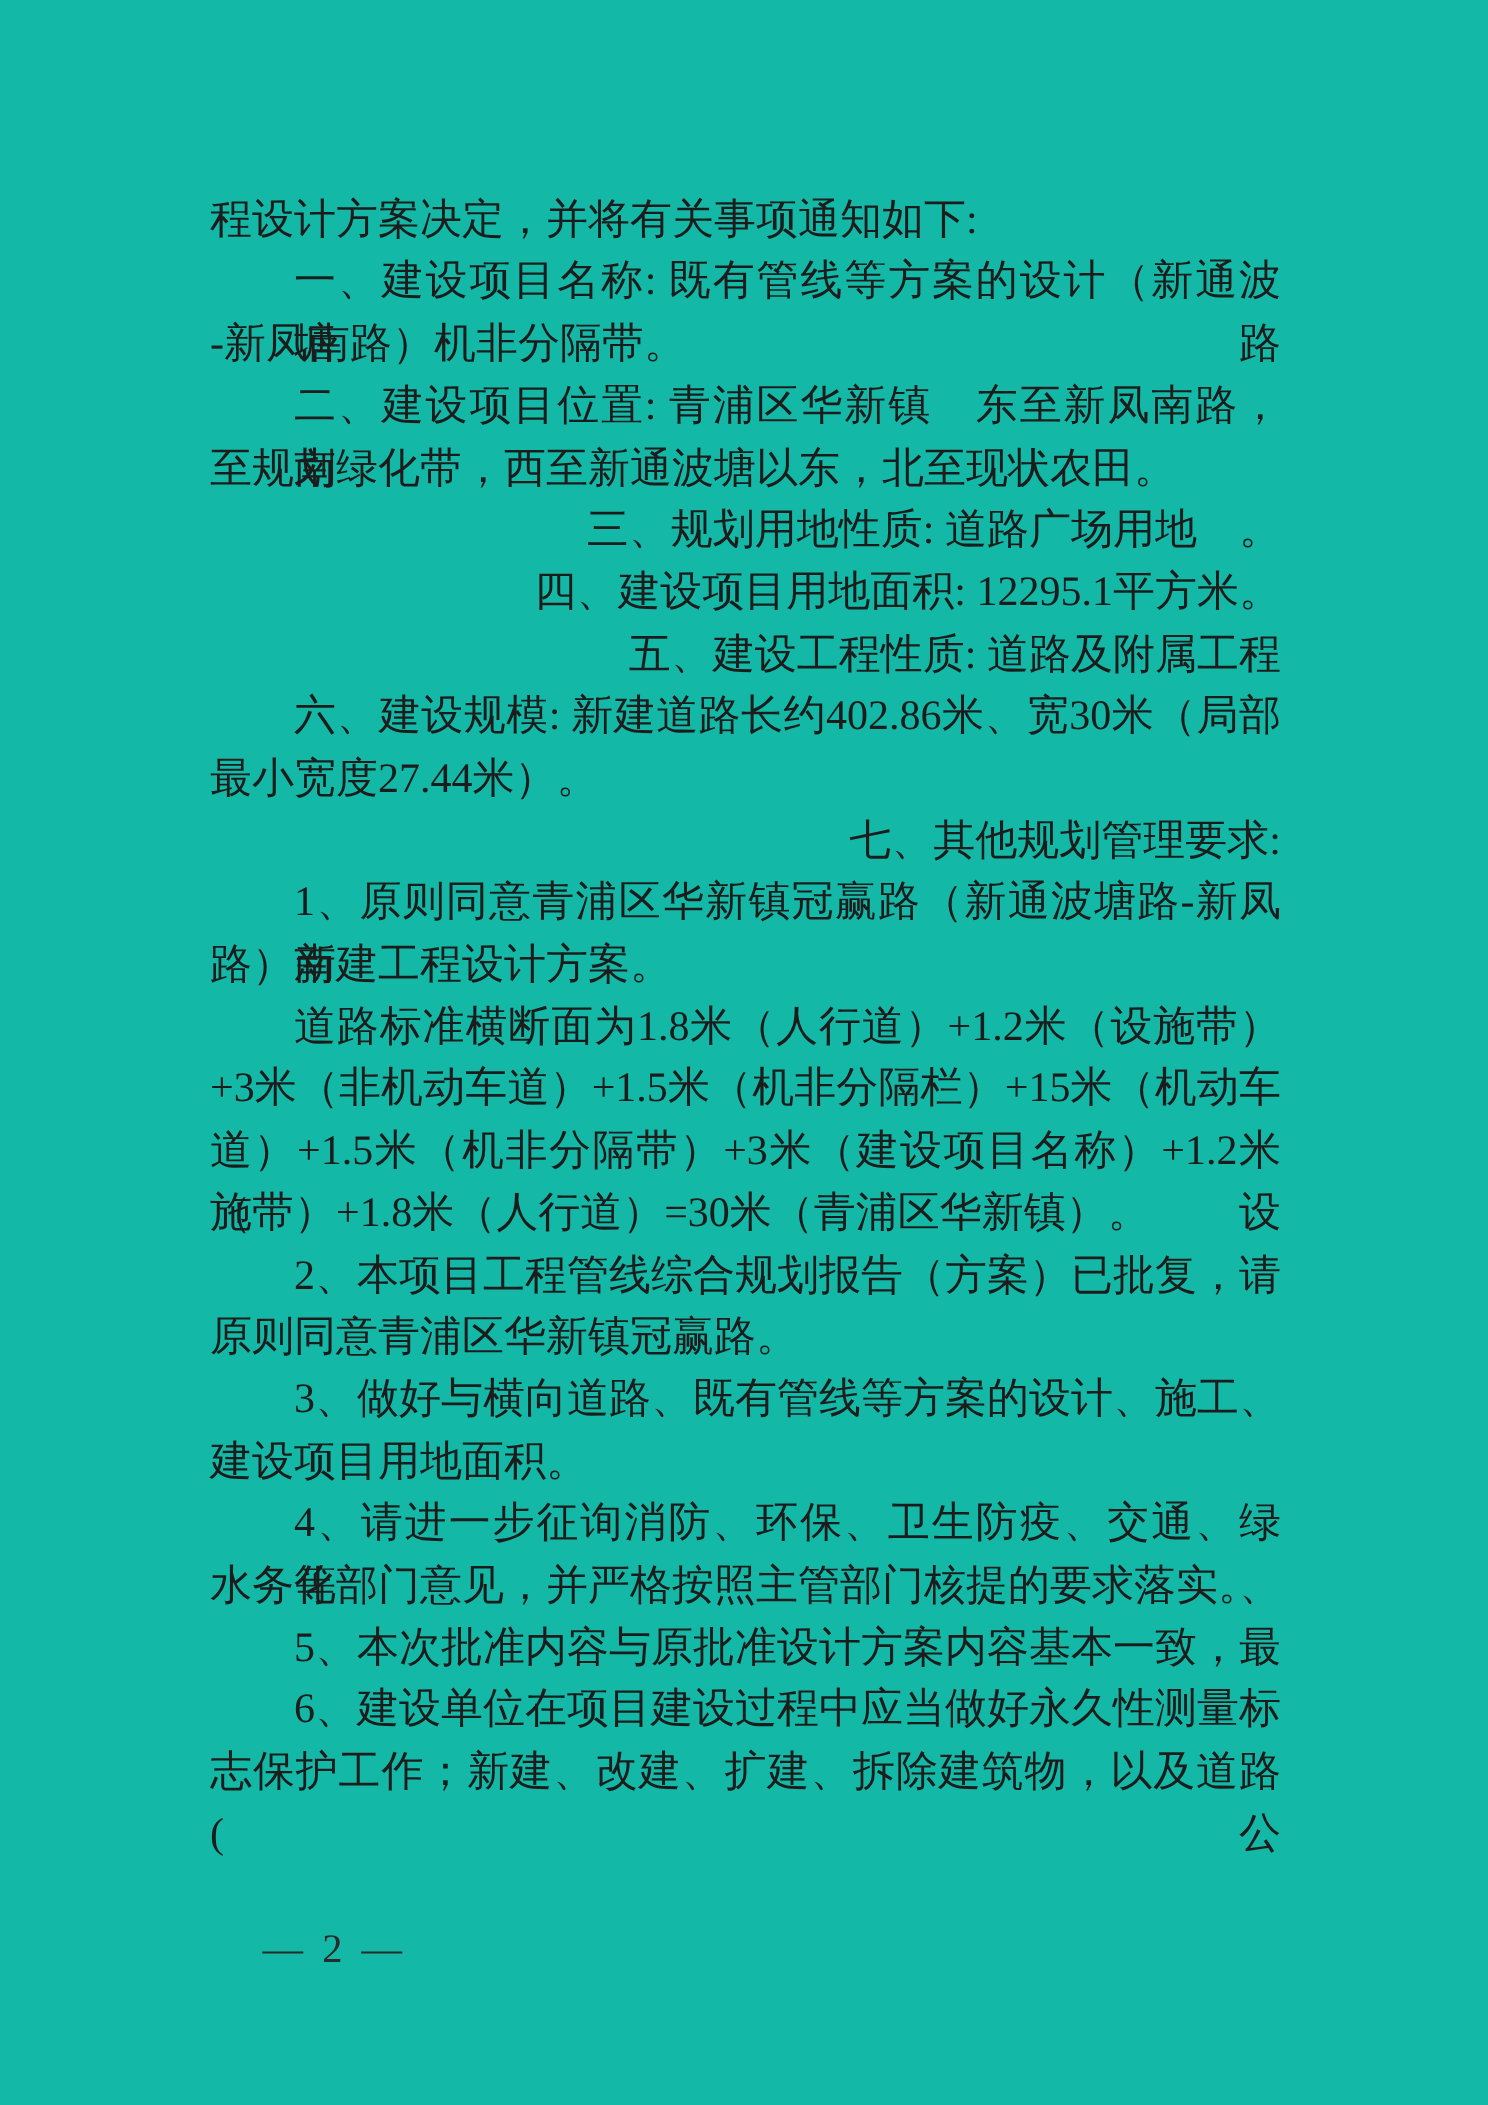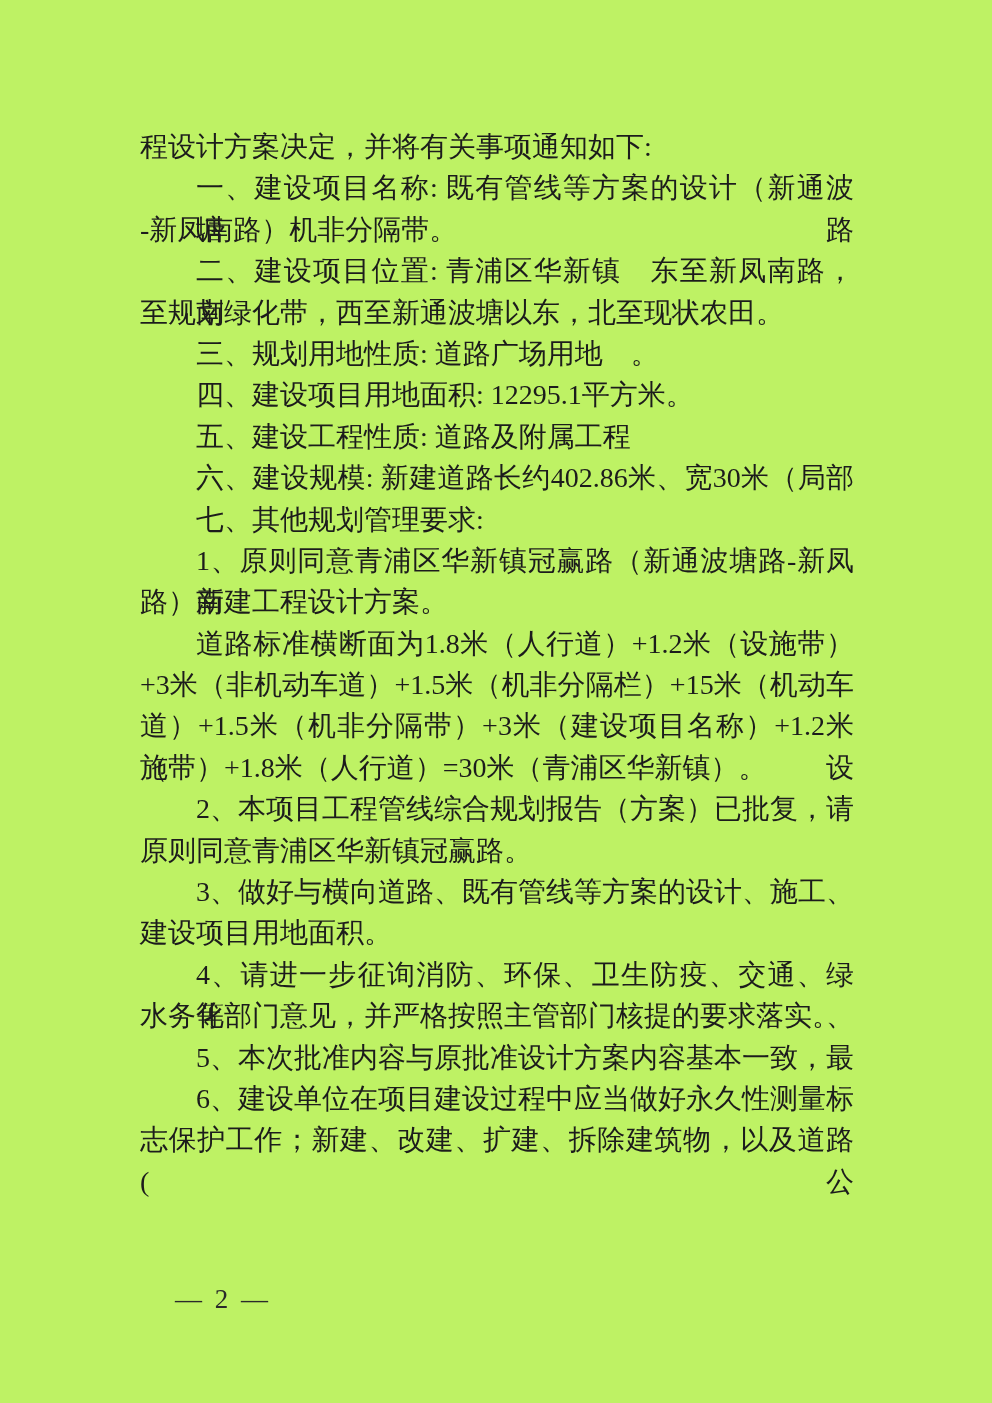--- a/index.html
+++ b/index.html
@@ -8,38 +8,38 @@
     height: 1403px;
     background: #ffffff;
     position: relative;
     overflow: hidden;
     font-family: "Liberation Serif", "DejaVu Serif", serif;
     color: #1c1c1c;
   }
   .page {
     position: absolute;
     inset: 0;
-    background: #bef264;
+    background: #14b8a6;
   }
   .textblock {
     position: absolute;
     left: 140px;
     top: 126px;
     width: 714px;
     font-size: 28px;
     line-height: 41.4px;
     letter-spacing: 0;
   }
   .line {
     height: 41.4px;
     white-space: normal;
     overflow: visible;
     text-align: left;
   }
-  .line.ind { padding-left: 56px; }
+  .line.ind { padding-left: 56px; text-align: right; }
   .line.jst {
     text-align: justify;
     text-align-last: justify;
     text-justify: inter-character;
   }
   .footer {
     position: absolute;
     left: 175px;
     top: 1284px;
     font-size: 27px;
@@ -55,20 +55,21 @@
   <div class="textblock">
       <div class="line">程设计方案决定，并将有关事项通知如下:</div>
       <div class="line ind jst">一、建设项目名称: 既有管线等方案的设计（新通波塘路</div>
       <div class="line">-新凤南路）机非分隔带。</div>
       <div class="line ind jst">二、建设项目位置: 青浦区华新镇　东至新凤南路，南</div>
       <div class="line">至规划绿化带，西至新通波塘以东，北至现状农田。</div>
       <div class="line ind">三、规划用地性质: 道路广场用地　。</div>
       <div class="line ind">四、建设项目用地面积: 12295.1平方米。</div>
       <div class="line ind">五、建设工程性质: 道路及附属工程</div>
       <div class="line ind jst">六、建设规模: 新建道路长约402.86米、宽30米（局部</div>
+      <div class="line">最小宽度27.44米）。</div>
       <div class="line ind">七、其他规划管理要求:</div>
       <div class="line ind jst">1、原则同意青浦区华新镇冠赢路（新通波塘路-新凤南</div>
       <div class="line">路）新建工程设计方案。</div>
       <div class="line ind jst">道路标准横断面为1.8米（人行道）+1.2米（设施带）</div>
       <div class="line jst">+3米（非机动车道）+1.5米（机非分隔栏）+15米（机动车</div>
       <div class="line jst">道）+1.5米（机非分隔带）+3米（建设项目名称）+1.2米（设</div>
       <div class="line">施带）+1.8米（人行道）=30米（青浦区华新镇）。</div>
       <div class="line ind jst">2、本项目工程管线综合规划报告（方案）已批复，请</div>
       <div class="line">原则同意青浦区华新镇冠赢路。</div>
       <div class="line ind jst">3、做好与横向道路、既有管线等方案的设计、施工、</div>

